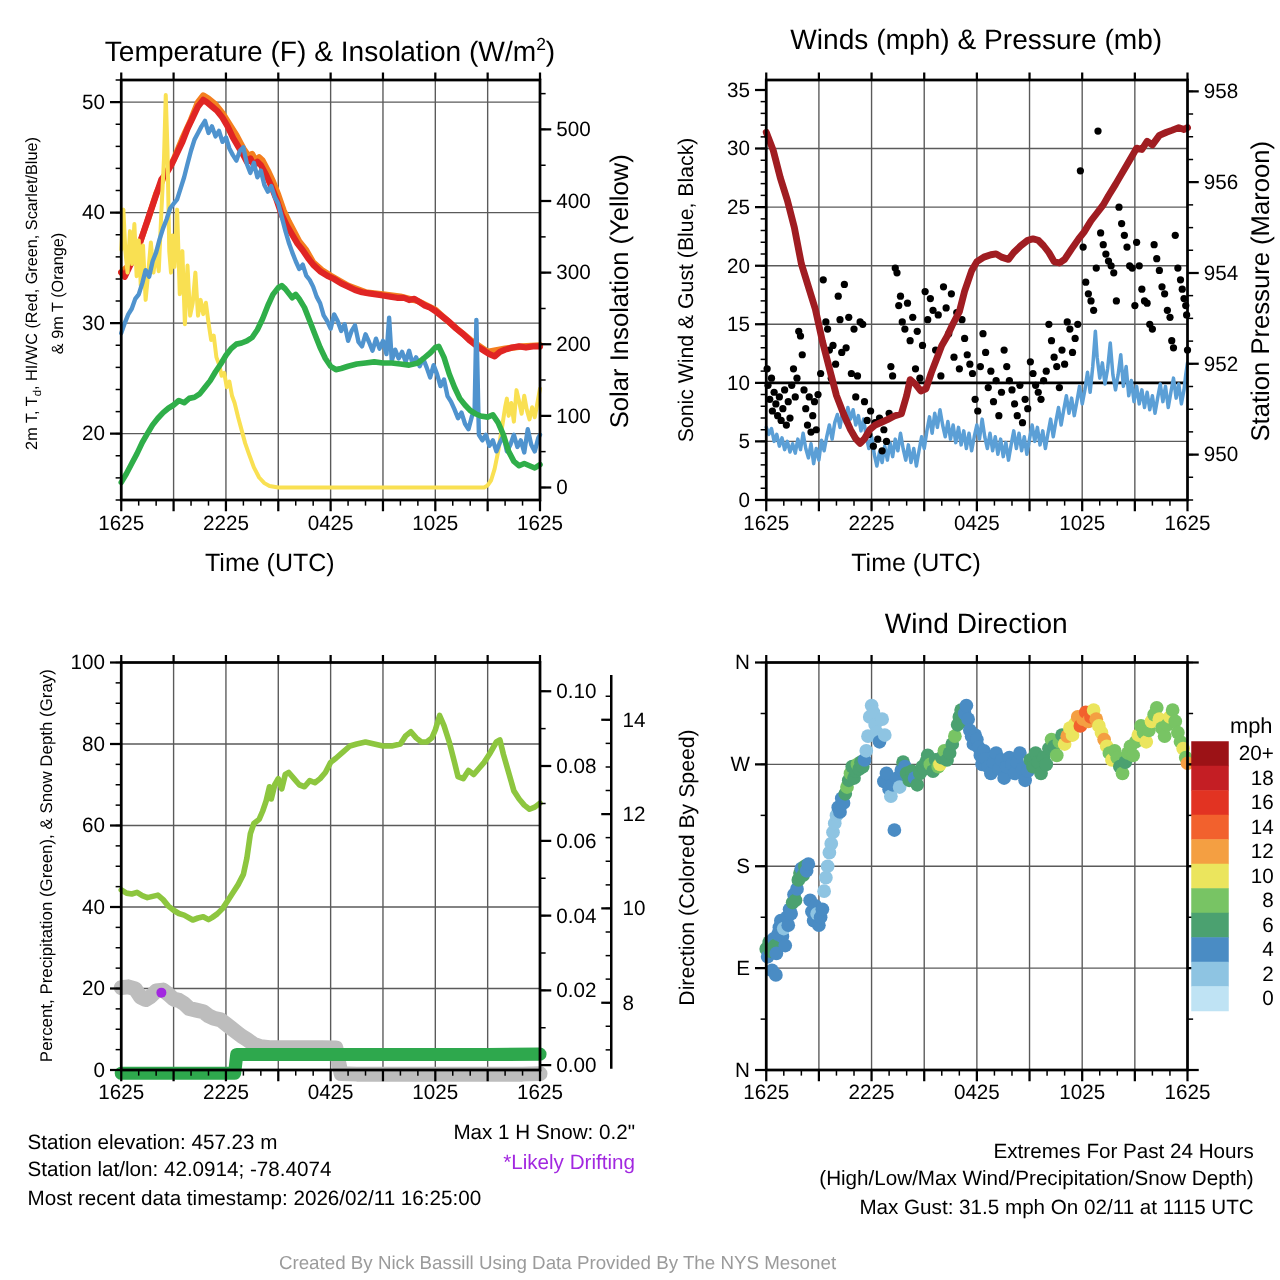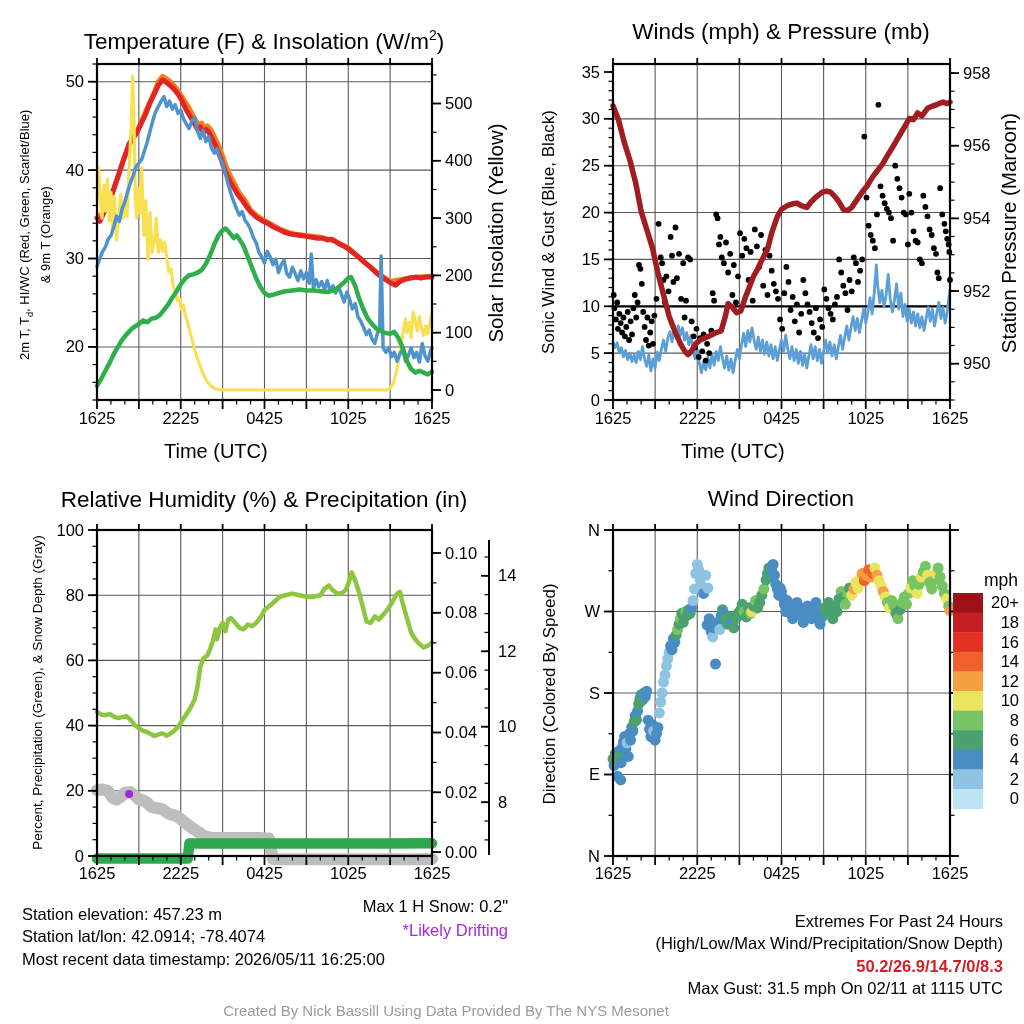--- a/index.html
+++ b/index.html
@@ -938,48 +938,46 @@
         <text x="1019" y="765.1" text-anchor="end" font-size="16.5">4</text>
         <rect x="953" y="769.4" width="30" height="20" fill="#8ec4e2"></rect>
         <text x="1019" y="784.7" text-anchor="end" font-size="16.5">2</text>
         <rect x="953" y="789.0" width="30" height="20" fill="#bfe3f4"></rect>
         <text x="1019" y="804.3" text-anchor="end" font-size="16.5">0</text>
       </g>
     </svg>
 
   <div class="title" id="t1"><span>Temperature (F) &amp; Insolation (W/m</span><sup>2</sup><span>)</span></div>
   <div class="title" id="t2">Winds (mph) &amp; Pressure (mb)</div>
-  <div class="title" id="t3">Relative Humidity (%) &amp; Precipitation (in)</div>
   <div class="title" id="t4">Wind Direction</div>
 
   <div class="xlab" id="xl1">Time (UTC)</div>
   <div class="xlab" id="xl2">Time (UTC)</div>
 
   <div class="vlab" id="p1l">
     <div><span>2m T, T</span><sub>d</sub><span>, HI/WC (Red, Green, Scarlet/Blue)</span></div>
     <div>&amp; 9m T (Orange)</div>
   </div>
   <div class="vlab" id="p1r">Solar Insolation (Yellow)</div>
   <div class="vlab" id="p2l">Sonic Wind &amp; Gust (Blue, Black)</div>
   <div class="vlab" id="p2r">Station Pressure (Maroon)</div>
   <div class="vlab" id="p3l">Percent, Precipitation (Green), &amp; Snow Depth (Gray)</div>
   <div class="vlab" id="p4l">Direction (Colored By Speed)</div>
 
   <div class="info">
     <div>Station elevation: 457.23 m</div>
     <div>Station lat/lon: 42.0914; -78.4074</div>
-    <div>Most recent data timestamp: 2026/05/11 16:25:00</div>
+    <div>Most recent data timestamp: 2026/02/11 16:25:00</div>
   </div>
 
   <div class="snote">
     <div>Max 1 H Snow: 0.2"</div>
     <div class="drift">*Likely Drifting</div>
   </div>
 
   <div class="extremes">
     <div>Extremes For Past 24 Hours</div>
     <div>(High/Low/Max Wind/Precipitation/Snow Depth)</div>
-    <div class="vals">50.2/26.9/14.7/0/8.3</div>
     <div>Max Gust: 31.5 mph On 02/11 at 1115 UTC</div>
   </div>
 
   <div class="footer">Created By Nick Bassill Using Data Provided By The NYS Mesonet</div>
 </div>
 
 </body></html>

